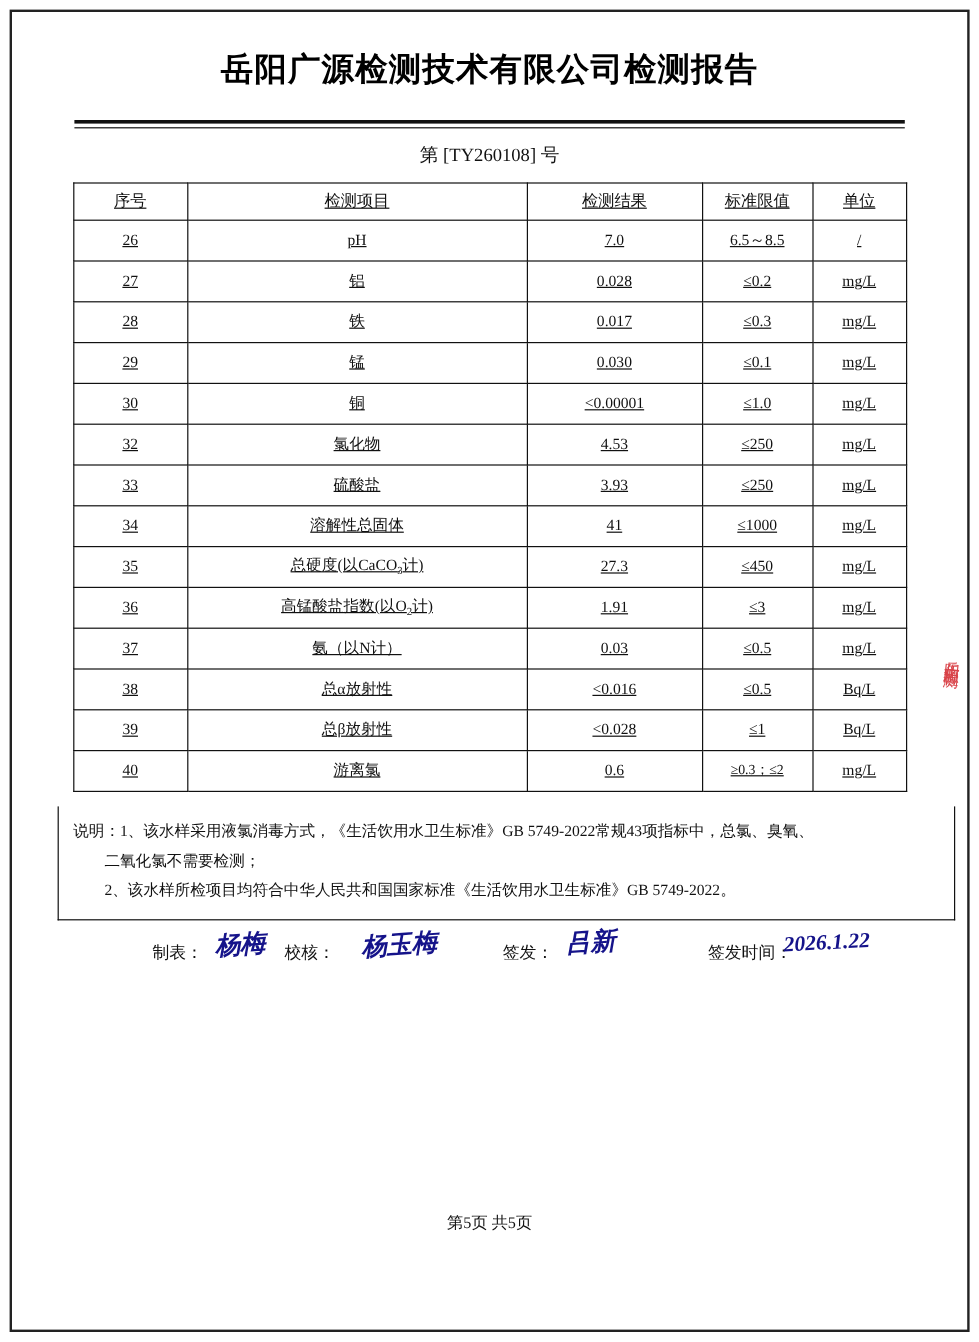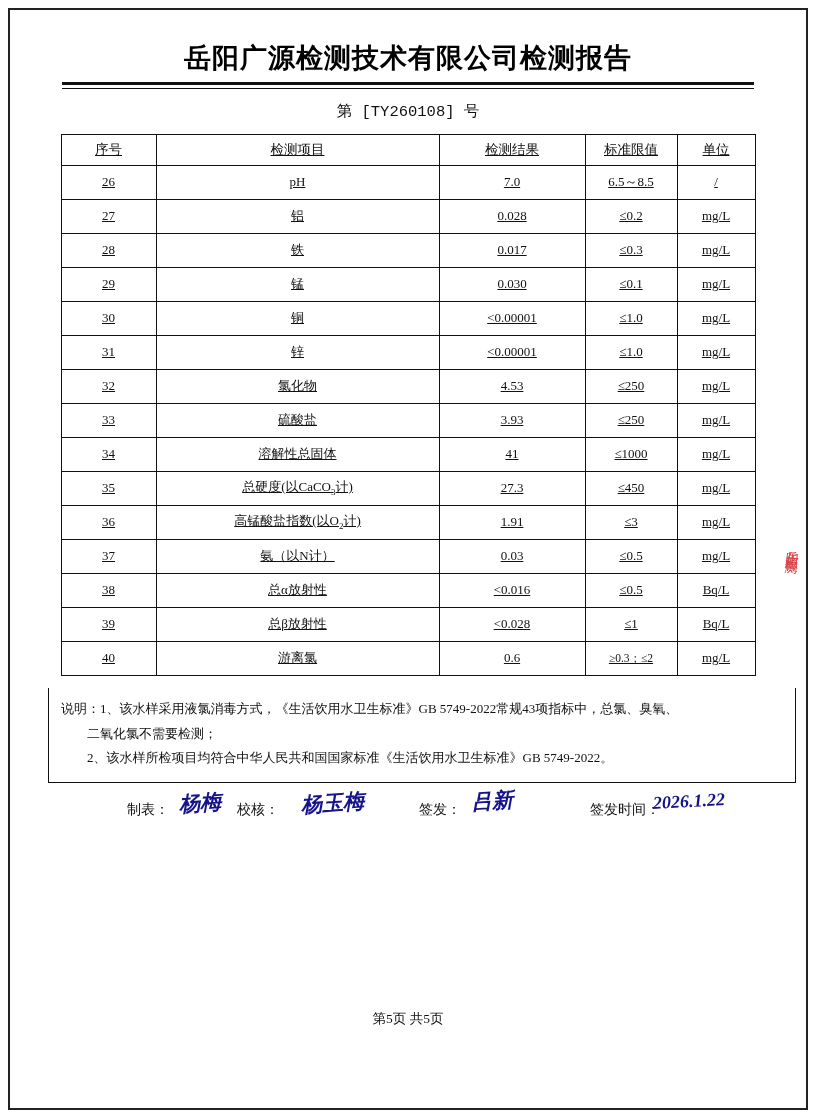--- a/index.html
+++ b/index.html
@@ -34,38 +34,38 @@
     width: 720px;
   }
 
   .doc-title {
     text-align: center;
     font-family: "DejaVu Sans", sans-serif;
     font-weight: bold;
     font-size: 27px;
     letter-spacing: 1px;
     color: #000;
-    padding-bottom: 6px;
+    padding-bottom: 24px;
   }
 
   .title-rule {
     width: 692px;
     margin: 0 auto;
     border-top: 3px solid #111;
     border-bottom: 1px solid #111;
     height: 3px;
     box-sizing: content-box;
   }
 
   .report-no {
     text-align: center;
     font-size: 15.5px;
     margin-top: 12px;
     margin-bottom: 8px;
-    font-family: Liberation Mono, monospace;
+    font-family: Liberation Serif, serif;
   }
 
   table.main {
     border-collapse: collapse;
     width: 694px;
     margin: 12px auto;
     table-layout: fixed;
     text-decoration: underline;
   }
   table.main td, table.main th {
@@ -228,27 +228,20 @@
         <td>mg/L</td>
       </tr>
       <tr>
         <td>30</td>
         <td>铜</td>
         <td>&lt;0.00001</td>
         <td>≤1.0</td>
         <td>mg/L</td>
       </tr>
       <tr>
-        <td>31</td>
-        <td>锌</td>
-        <td>&lt;0.00001</td>
-        <td>≤1.0</td>
-        <td>mg/L</td>
-      </tr>
-      <tr>
         <td>32</td>
         <td>氯化物</td>
         <td>4.53</td>
         <td>≤250</td>
         <td>mg/L</td>
       </tr>
       <tr>
         <td>33</td>
         <td>硫酸盐</td>
         <td>3.93</td>

